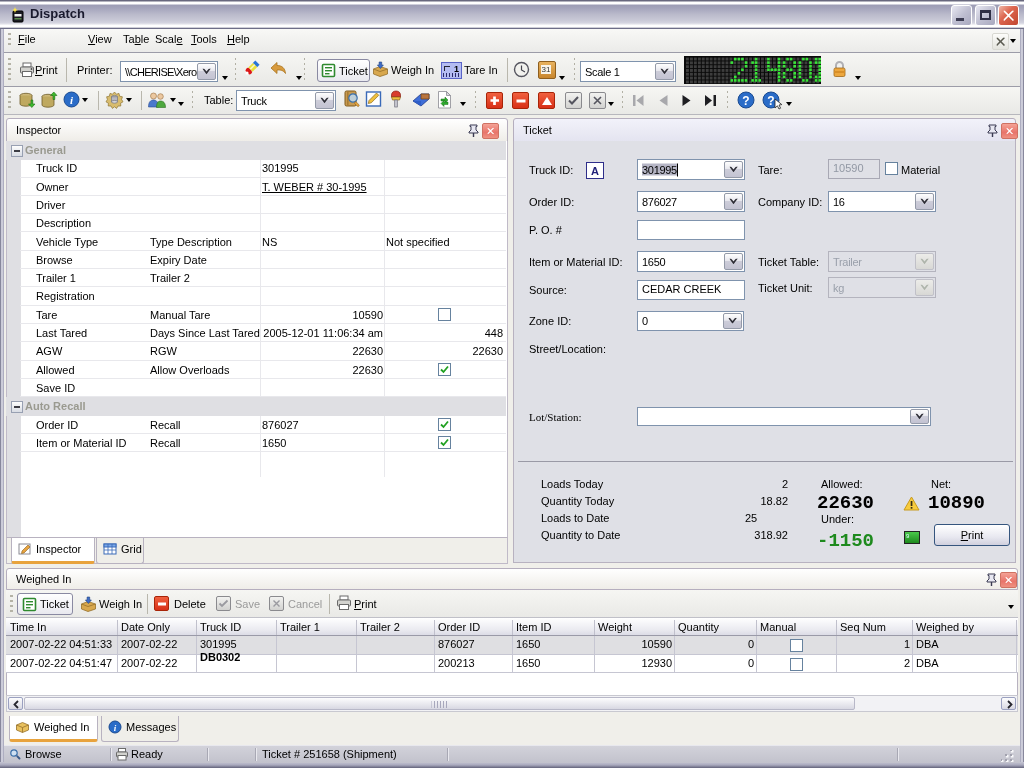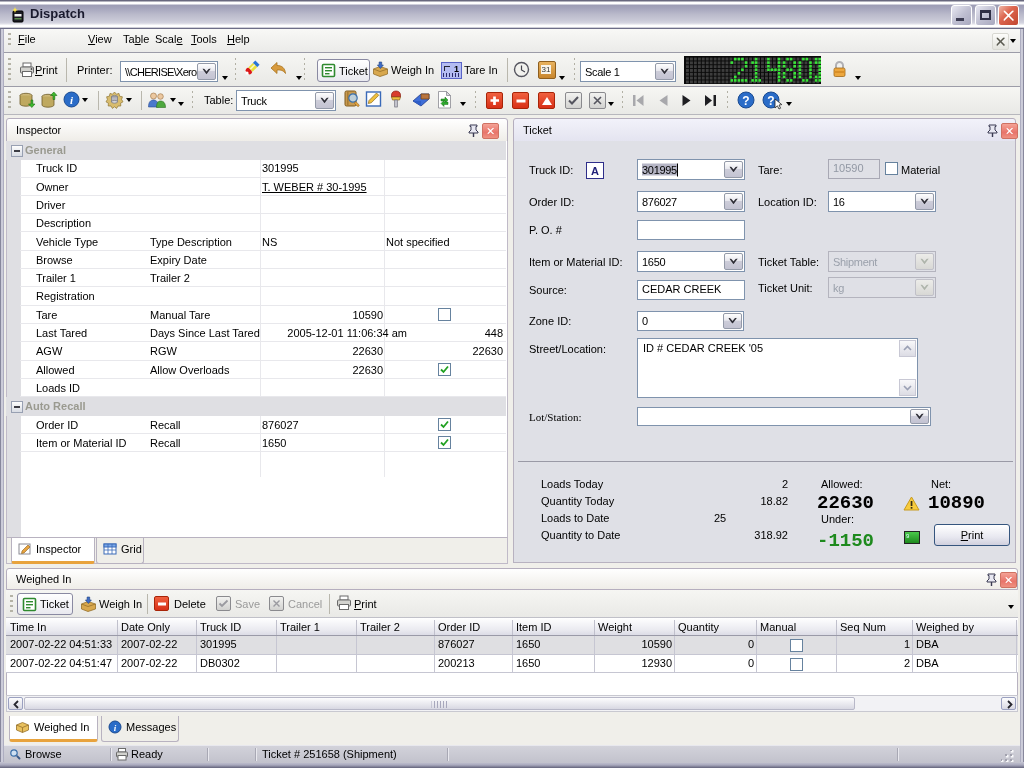--- a/index.html
+++ b/index.html
@@ -650,38 +650,38 @@
             <div class="ab grow" style="left:14px;top:171.4px;width:486px;height:18.3px;"></div>
             <div class="ab " style="left:30px;top:171.4px;width:108px;height:18px;line-height:18px;overflow:hidden;white-space:nowrap;">Registration</div>
             <div class="ab grow" style="left:14px;top:189.7px;width:486px;height:18.3px;"></div>
             <div class="ab " style="left:30px;top:189.7px;width:108px;height:18px;line-height:18px;overflow:hidden;white-space:nowrap;">Tare</div>
             <div class="ab " style="left:144px;top:189.7px;width:112px;height:18px;line-height:18px;overflow:hidden;white-space:nowrap;">Manual Tare</div>
             <div class="ab " style="left:256px;top:189.7px;width:121px;height:18px;line-height:18px;text-align:right;overflow:hidden;white-space:nowrap;">10590</div>
             <div class="ab ckb" style="left:432px;top:191.9px;"></div>
             <div class="ab grow" style="left:14px;top:208.0px;width:486px;height:18.3px;"></div>
             <div class="ab " style="left:30px;top:208.0px;width:108px;height:18px;line-height:18px;overflow:hidden;white-space:nowrap;">Last Tared</div>
             <div class="ab " style="left:144px;top:208.0px;width:112px;height:18px;line-height:18px;overflow:hidden;white-space:nowrap;">Days Since Last Tared</div>
-            <div class="ab " style="left:256px;top:208.0px;width:121px;height:18px;line-height:18px;text-align:right;overflow:hidden;white-space:nowrap;padding-left:24px;">2005-12-01 11:06:34 am</div>
+            <div class="ab " style="left:256px;top:208.0px;width:121px;height:18px;line-height:18px;text-align:right;overflow:hidden;white-space:nowrap;">2005-12-01 11:06:34 am</div>
             <div class="ab " style="left:380px;top:208.0px;width:117px;height:18px;line-height:18px;text-align:right;overflow:hidden;white-space:nowrap;">448</div>
             <div class="ab grow" style="left:14px;top:226.3px;width:486px;height:18.3px;"></div>
             <div class="ab " style="left:30px;top:226.3px;width:108px;height:18px;line-height:18px;overflow:hidden;white-space:nowrap;">AGW</div>
             <div class="ab " style="left:144px;top:226.3px;width:112px;height:18px;line-height:18px;overflow:hidden;white-space:nowrap;">RGW</div>
             <div class="ab " style="left:256px;top:226.3px;width:121px;height:18px;line-height:18px;text-align:right;overflow:hidden;white-space:nowrap;">22630</div>
             <div class="ab " style="left:380px;top:226.3px;width:117px;height:18px;line-height:18px;text-align:right;overflow:hidden;white-space:nowrap;">22630</div>
             <div class="ab grow" style="left:14px;top:244.6px;width:486px;height:18.3px;"></div>
             <div class="ab " style="left:30px;top:244.6px;width:108px;height:18px;line-height:18px;overflow:hidden;white-space:nowrap;">Allowed</div>
             <div class="ab " style="left:144px;top:244.6px;width:112px;height:18px;line-height:18px;overflow:hidden;white-space:nowrap;">Allow Overloads</div>
             <div class="ab " style="left:256px;top:244.6px;width:121px;height:18px;line-height:18px;text-align:right;overflow:hidden;white-space:nowrap;">22630</div>
             <div class="ab ckb" style="left:432px;top:246.8px;">
               <svg width="11" height="11" viewBox="0 0 11 11">
                 <path d="M2 5.5 L4.5 8 L9 2.5" fill="none" stroke="#21a121" stroke-width="1.8"></path>
               </svg>
             </div>
             <div class="ab grow" style="left:14px;top:262.9px;width:486px;height:18.3px;"></div>
-            <div class="ab " style="left:30px;top:262.9px;width:108px;height:18px;line-height:18px;overflow:hidden;white-space:nowrap;">Loads ID</div>
+            <div class="ab " style="left:30px;top:262.9px;width:108px;height:18px;line-height:18px;overflow:hidden;white-space:nowrap;">Save ID</div>
             <div class="ab ghdr" style="left:0;top:281.2px;width:500px;height:18.5px;">
               <div class="gbox"></div>
               <span class="gtxt">Auto Recall</span>
             </div>
             <div class="ab grow" style="left:14px;top:299.5px;width:486px;height:18.3px;"></div>
             <div class="ab " style="left:30px;top:299.5px;width:108px;height:18px;line-height:18px;overflow:hidden;white-space:nowrap;">Order ID</div>
             <div class="ab " style="left:144px;top:299.5px;width:112px;height:18px;line-height:18px;overflow:hidden;white-space:nowrap;">Recall</div>
             <div class="ab " style="left:256px;top:299.5px;width:121px;height:18px;line-height:18px;overflow:hidden;white-space:nowrap;">876027</div>
             <div class="ab ckb" style="left:432px;top:301.7px;">
               <svg width="11" height="11" viewBox="0 0 11 11">
@@ -738,74 +738,65 @@
           <div class="ab" style="left:314px;top:18px;width:52px;height:20px;background:#dfe0e6;border:1px solid #a8a8b4;box-sizing:border-box;color:#9298a4;">
               <span style="position:absolute;left:4px;top:2px;">10590</span>
             </div>
           <div class="ab ckb" style="left:371px;top:21px;"></div>
           <div class="ab" style="left:387px;top:23px;">Material</div>
           <div class="ab" style="left:15px;top:55px;">Order ID:</div>
           <div class="ab combo" style="left:123px;top:50px;width:108px;height:21px;">
               <span class="txt">876027</span>
               <div class="cb"></div>
             </div>
-          <div class="ab" style="left:244px;top:55px;">Location ID:</div>
+          <div class="ab" style="left:244px;top:55px;">Company ID:</div>
           <div class="ab combo" style="left:314px;top:50px;width:108px;height:21px;">
               <span class="txt">16</span>
               <div class="cb"></div>
             </div>
           <div class="ab" style="left:15px;top:83px;">P. O. #</div>
           <div class="ab" style="left:123px;top:79px;width:108px;height:20px;background:#fff;border:1px solid #7f93ad;box-sizing:border-box;"></div>
           <div class="ab" style="left:15px;top:115px;">Item or Material ID:</div>
           <div class="ab combo" style="left:123px;top:110px;width:108px;height:21px;">
               <span class="txt">1650</span>
               <div class="cb"></div>
             </div>
           <div class="ab" style="left:244px;top:115px;">Ticket Table:</div>
           <div class="ab combo cbd" style="left:314px;top:110px;width:108px;height:21px;">
-              <span class="txt">Shipment</span>
+              <span class="txt">Trailer</span>
               <div class="cb"></div>
             </div>
           <div class="ab" style="left:15px;top:143px;">Source:</div>
           <div class="ab" style="left:123px;top:139px;width:108px;height:20px;background:#fff;border:1px solid #7f93ad;box-sizing:border-box;">
               <span style="position:absolute;left:4px;top:2px;">CEDAR CREEK</span>
             </div>
           <div class="ab" style="left:244px;top:141px;">Ticket Unit:</div>
           <div class="ab combo cbd" style="left:314px;top:136px;width:108px;height:21px;">
               <span class="txt">kg</span>
               <div class="cb"></div>
             </div>
           <div class="ab" style="left:15px;top:174px;">Zone ID:</div>
           <div class="ab combo" style="left:123px;top:170px;width:107px;height:20px;">
               <span class="txt">0</span>
               <div class="cb"></div>
             </div>
           <div class="ab" style="left:15px;top:202px;">Street/Location:</div>
-          <div class="ab" style="left:123px;top:197px;width:281px;height:60px;background:#fff;border:1px solid #7f93ad;box-sizing:border-box;">
-            <span style="position:absolute;left:5px;top:3px;">ID # CEDAR CREEK '05</span>
-            <div class="sarrow" style="position:absolute;right:1px;top:1px;"><svg width="15" height="15" viewBox="0 0 15 15">
-                  <path d="M4 9 L7.5 5.5 L11 9" fill="none" stroke="#9aa0b4" stroke-width="1.6"></path>
-                </svg></div>
-            <div class="sarrow" style="position:absolute;right:1px;bottom:1px;"><svg width="15" height="15" viewBox="0 0 15 15">
-                  <path d="M4 6 L7.5 9.5 L11 6" fill="none" stroke="#9aa0b4" stroke-width="1.6"></path>
-                </svg></div>
-          </div>
           <div class="ab" style="left:15px;top:270px;font-family:Liberation Serif, serif;">Lot/Station:</div>
           <div class="ab combo" style="left:123px;top:266px;width:294px;height:19px;">
               <span class="txt"></span>
               <div class="cb"></div>
             </div>
           <div class="ab" style="left:4px;top:320px;width:495px;height:1px;background:#9a9aa6;"></div>
           <div class="ab" style="left:27px;top:337px;">Loads Today</div>
           <div class="ab" style="left:27px;top:354px;">Quantity Today</div>
           <div class="ab" style="left:27px;top:371px;">Loads to Date</div>
           <div class="ab" style="left:27px;top:388px;">Quantity to Date</div>
           <div class="ab" style="left:200px;top:337px;width:74px;text-align:right;">2</div>
           <div class="ab" style="left:200px;top:354px;width:74px;text-align:right;">18.82</div>
-          <div class="ab" style="left:200px;top:371px;width:74px;text-align:left;">25</div>
+          <div class="ab" style="left:200px;top:371px;width:74px;text-align:center;">25</div>
           <div class="ab" style="left:200px;top:388px;width:74px;text-align:right;">318.92</div>
           <div class="ab" style="left:307px;top:337px;">Allowed:</div>
           <div class="ab bignum" style="left:303px;top:351px;">22630</div>
           <svg class="ab" style="left:389px;top:355px" width="17" height="15" viewBox="0 0 17 15">
               <path d="M8.5 1 L16 14 L1 14 Z" fill="#f8cc3e" stroke="#c89a1e" stroke-width="1"></path>
               <rect x="7.7" y="5" width="1.7" height="5" fill="#3a3015"></rect>
               <rect x="7.7" y="11" width="1.7" height="1.7" fill="#3a3015"></rect>
             </svg>
           <div class="ab" style="left:417px;top:337px;">Net:</div>
           <div class="ab bignum" style="left:414px;top:351px;">10890</div>
@@ -915,21 +906,21 @@
         <div class="ab" style="left:832px;top:69px;width:1px;height:19px;background:#c6c6d2;"></div>
         <div class="ab" style="left:836px;top:71px;width:70px;height:15px;text-align:right;overflow:hidden;white-space:nowrap;">1</div>
         <div class="ab" style="left:908px;top:69px;width:1px;height:19px;background:#c6c6d2;"></div>
         <div class="ab" style="left:912px;top:71px;width:95px;height:15px;overflow:hidden;white-space:nowrap;">DBA</div>
         <div class="ab" style="left:1012px;top:69px;width:1px;height:19px;background:#c6c6d2;"></div>
       <div class="ab" style="left:2px;top:88px;width:1012px;height:18px;background:#fff;border-bottom:1px solid #c6c6d2;box-sizing:border-box;"></div>
         <div class="ab" style="left:6px;top:90px;width:102px;height:15px;overflow:hidden;white-space:nowrap;">2007-02-22 04:51:47 p</div>
         <div class="ab" style="left:113px;top:88px;width:1px;height:18px;background:#c6c6d2;"></div>
         <div class="ab" style="left:117px;top:90px;width:70px;height:15px;overflow:hidden;white-space:nowrap;">2007-02-22</div>
         <div class="ab" style="left:192px;top:88px;width:1px;height:18px;background:#c6c6d2;"></div>
-        <div class="ab" style="left:196px;top:90px;width:71px;height:15px;overflow:hidden;white-space:nowrap;">DB0302</div>
+        <div class="ab" style="left:196px;top:84px;width:71px;height:15px;overflow:hidden;white-space:nowrap;font-weight:bold;">DB0302</div>
         <div class="ab" style="left:272px;top:88px;width:1px;height:18px;background:#c6c6d2;"></div>
         <div class="ab" style="left:352px;top:88px;width:1px;height:18px;background:#c6c6d2;"></div>
         <div class="ab" style="left:430px;top:88px;width:1px;height:18px;background:#c6c6d2;"></div>
         <div class="ab" style="left:434px;top:90px;width:69px;height:15px;overflow:hidden;white-space:nowrap;">200213</div>
         <div class="ab" style="left:508px;top:88px;width:1px;height:18px;background:#c6c6d2;"></div>
         <div class="ab" style="left:512px;top:90px;width:73px;height:15px;overflow:hidden;white-space:nowrap;">1650</div>
         <div class="ab" style="left:590px;top:88px;width:1px;height:18px;background:#c6c6d2;"></div>
         <div class="ab" style="left:594px;top:90px;width:74px;height:15px;text-align:right;overflow:hidden;white-space:nowrap;">12930</div>
         <div class="ab" style="left:670px;top:88px;width:1px;height:18px;background:#c6c6d2;"></div>
         <div class="ab" style="left:674px;top:90px;width:76px;height:15px;text-align:right;overflow:hidden;white-space:nowrap;">0</div>

